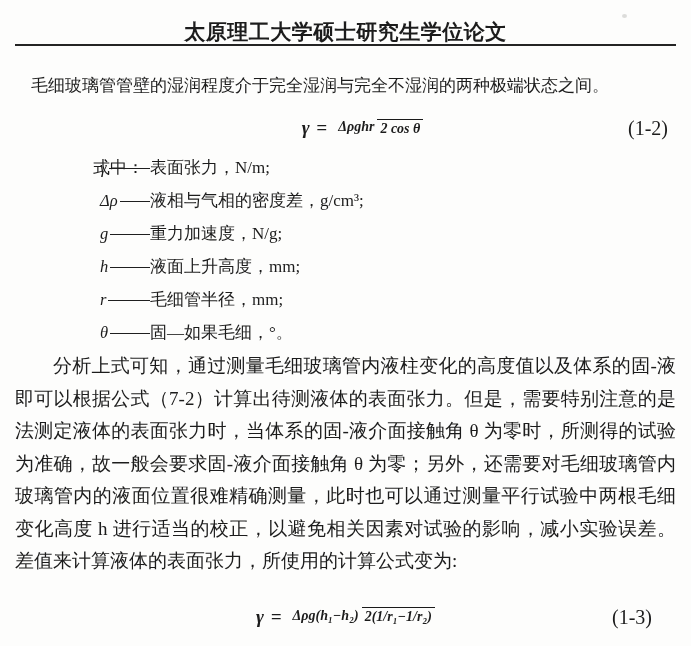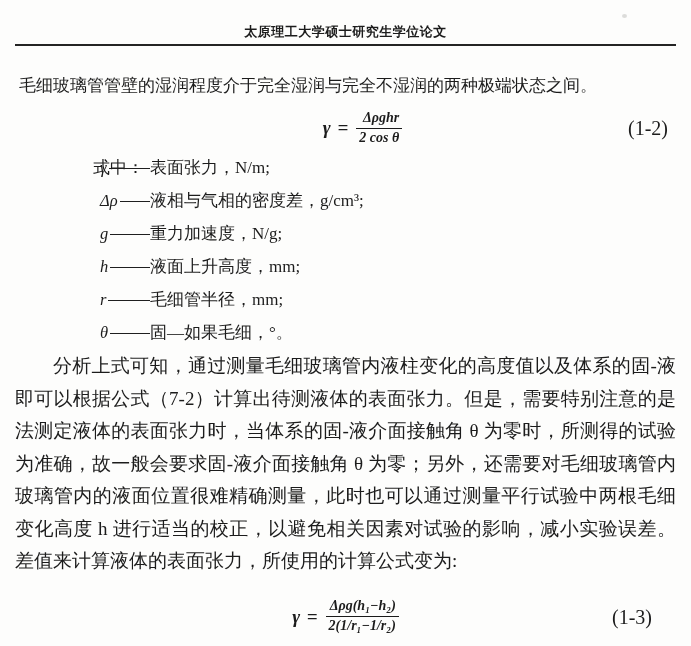--- a/index.html
+++ b/index.html
@@ -17,42 +17,42 @@
   .page {
     position: relative;
     width: 661px;
     height: 646px;
     padding: 0 15px;
   }
   
   .header-title {
     padding-top: 23px;
     text-align: center;
-    font-size: 13px;
+    font-size: 21px;
     font-weight: bold;
     letter-spacing: 0.5px;
     line-height: 18px;
   }
   .header-rule {
     height: 0;
     border-bottom: 2.5px solid #242424;
     margin-top: 3px;
   }
   .artifact {
     position: absolute;
     left: 622px;
     top: 14px;
     width: 5px;
     height: 4px;
     background: #dcdcda;
     border-radius: 50%;
   }
   
   .para1 {
-    margin: 25px 0 0 4px;
+    margin: 25px 0 0 16px;
     font-size: 17px;
     line-height: 30px;
   }
   .para2 {
     margin-top: 1px;
     font-size: 19px;
   }
   .pline {
     height: 32.5px;
     line-height: 32.5px;
@@ -81,22 +81,21 @@
     font-weight: bold;
   }
   .eq-12 { position: relative; left: 17px; }
   .lhs {
     font-size: 19px;
     margin-right: 7px;
     letter-spacing: 1px;
   }
   .frac {
     display: inline-flex;
-    flex-direction: column;
-    align-items: flex-end;
+    align-items: center;
     font-size: 14px;
     line-height: 1.2;
   }
   .frac .num { padding: 0 3px 1px; }
   .frac .den { border-top: 1.7px solid #1a1a1a; padding: 1px 3px 0; }
   .eqlabel {
     position: absolute;
     top: 50%;
     transform: translateY(-50%);
     font-style: normal;

